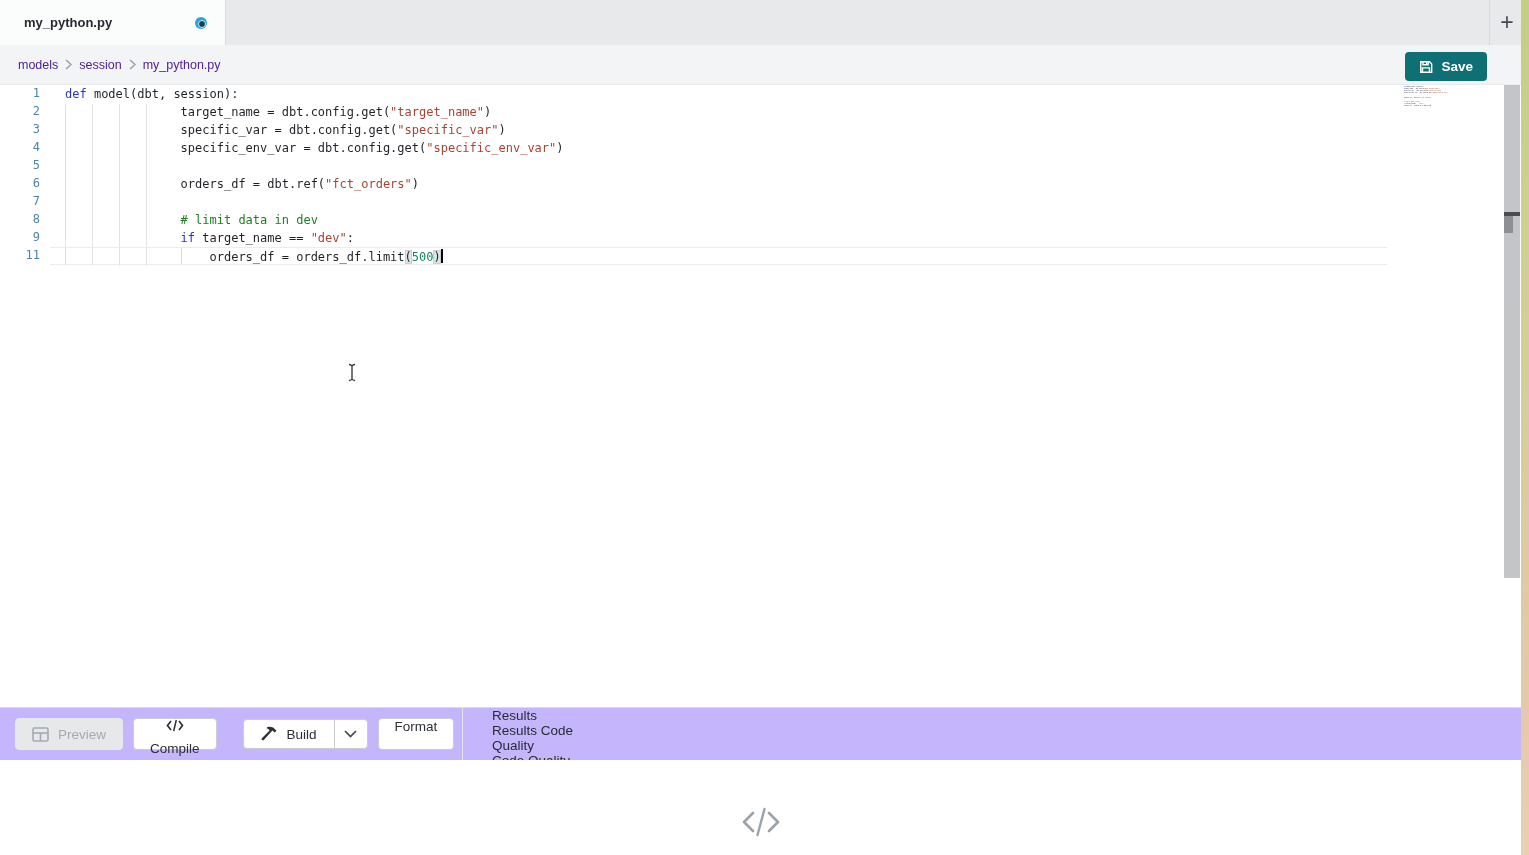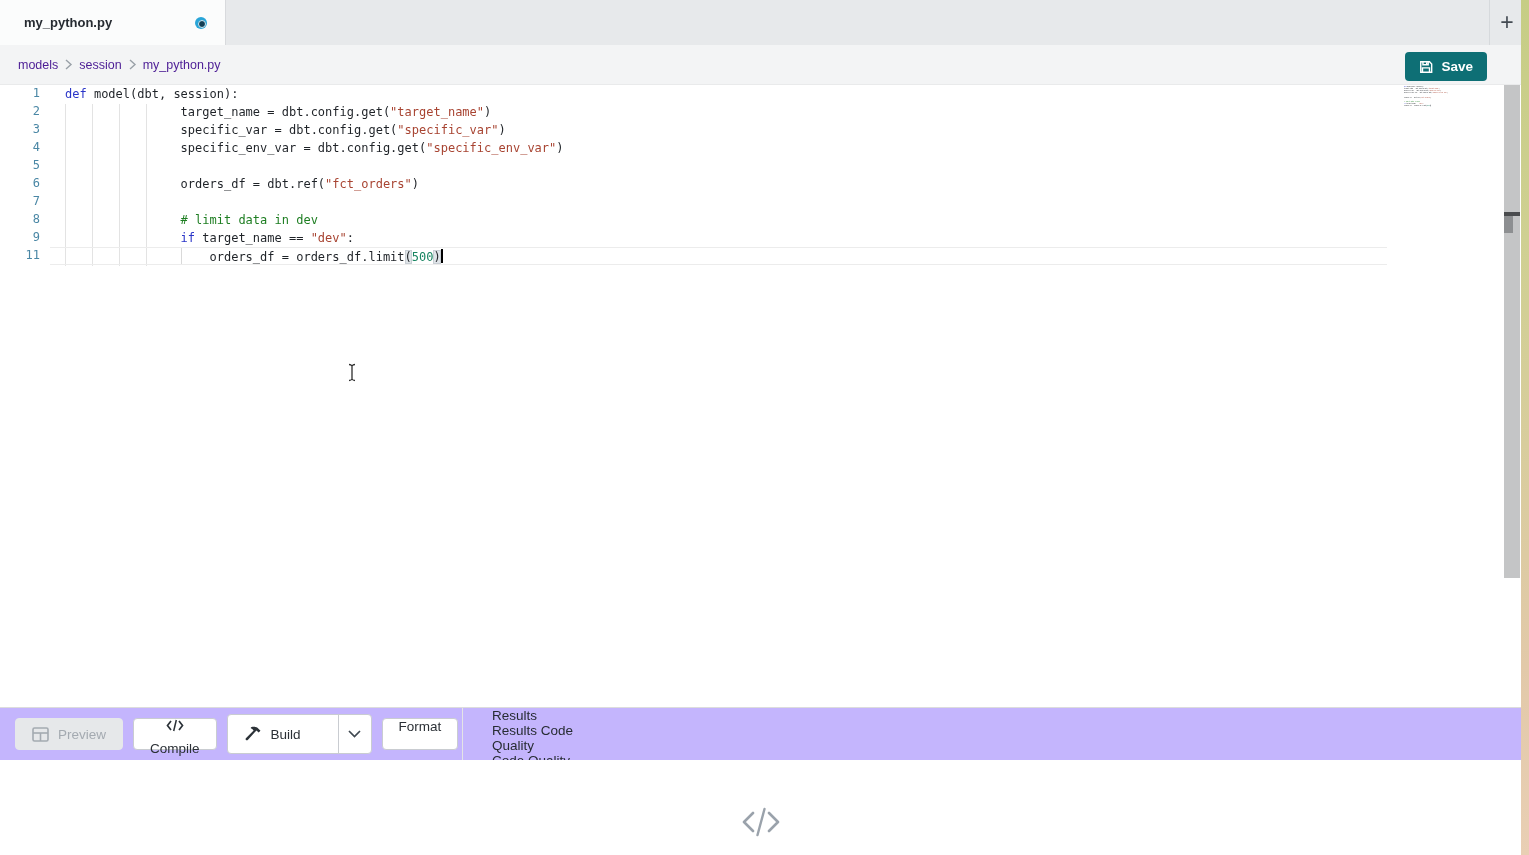--- a/index.html
+++ b/index.html
@@ -65,22 +65,22 @@
   
   .ibeam { position:absolute; left:346px; top:278px; }
 
   
   .toolbar { position:absolute; left:0; top:707px; width:1521px; height:53px; background:#c4b5fd;
     border-top:1px solid #dcdcdd; display:flex; align-items:center; padding-left:15px; }
   .btn { height:32px; border-radius:4px; font-size:13.5px; display:flex; align-items:center;
     gap:9px; padding:0 16px; cursor:pointer; font-family:"Liberation Sans",sans-serif; background:#fff;
     border:1px solid #c9ccd1; color:#2b3036; }
   .btn-disabled { background:#e6e8ea; border:1px solid #e6e8ea; color:#a4aab1; cursor:default; }
-  .btn-split { display:flex; align-items:stretch; height:40px; border:1px solid #c9ccd1;
-    border-radius:4px; background:#fff; margin-left:10px; overflow:hidden;gap:20px; }
+  .btn-split { display:flex; align-items:stretch; height:30px; border:1px solid #c9ccd1;
+    border-radius:4px; background:#fff; margin-left:26px; overflow:hidden; }
   .btn-split .main { display:flex; align-items:center; gap:9px; padding:0 17px; font-size:13.5px;
     color:#2b3036; cursor:pointer; }
   .btn-split .chev { display:flex; align-items:center; justify-content:center; width:33px;
     border-left:1px solid #c9ccd1; cursor:pointer; }
   .ml10 { margin-left:10px;flex-direction:column; }
   .tb-divider { position:absolute; left:462px; top:0; width:1px; height:53px; background:#e4e4e5; }
 
   .panel-tabs { position:absolute; left:492px; top:0; height:53px; display:flex;flex-direction:column; }
   .bt-tab { position:relative; display:flex; align-items:center; height:100%; margin-right:30px;
     font-size:13.5px; color:#272c33; cursor:pointer; }

